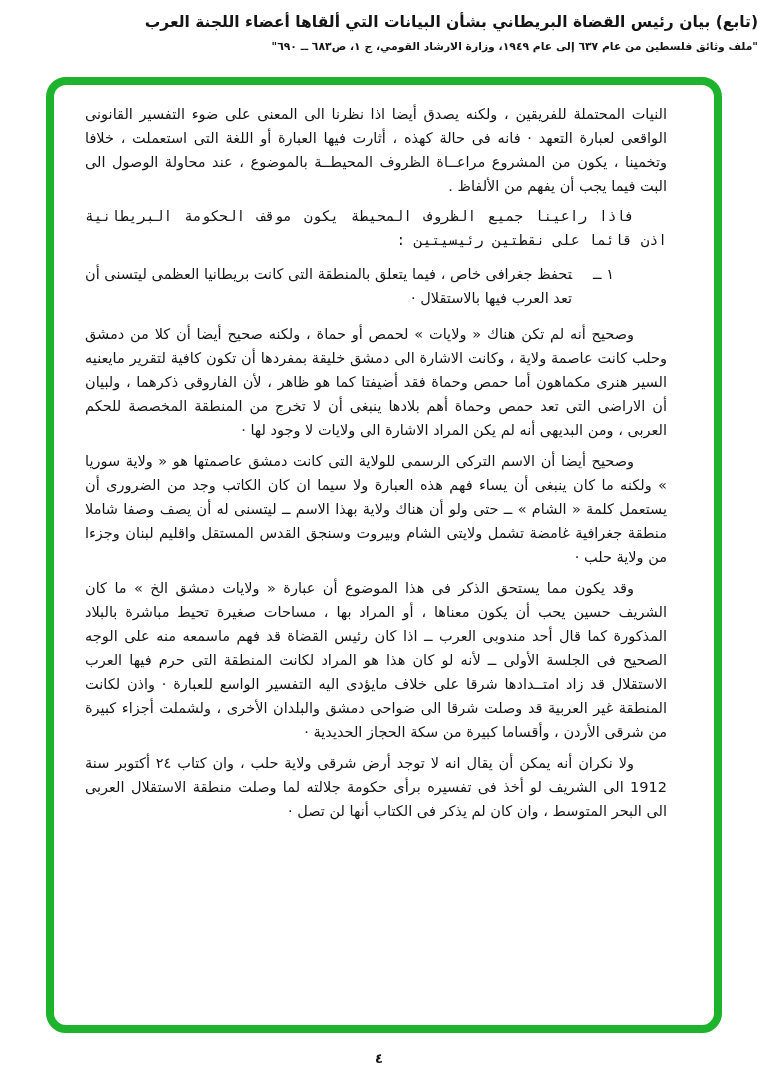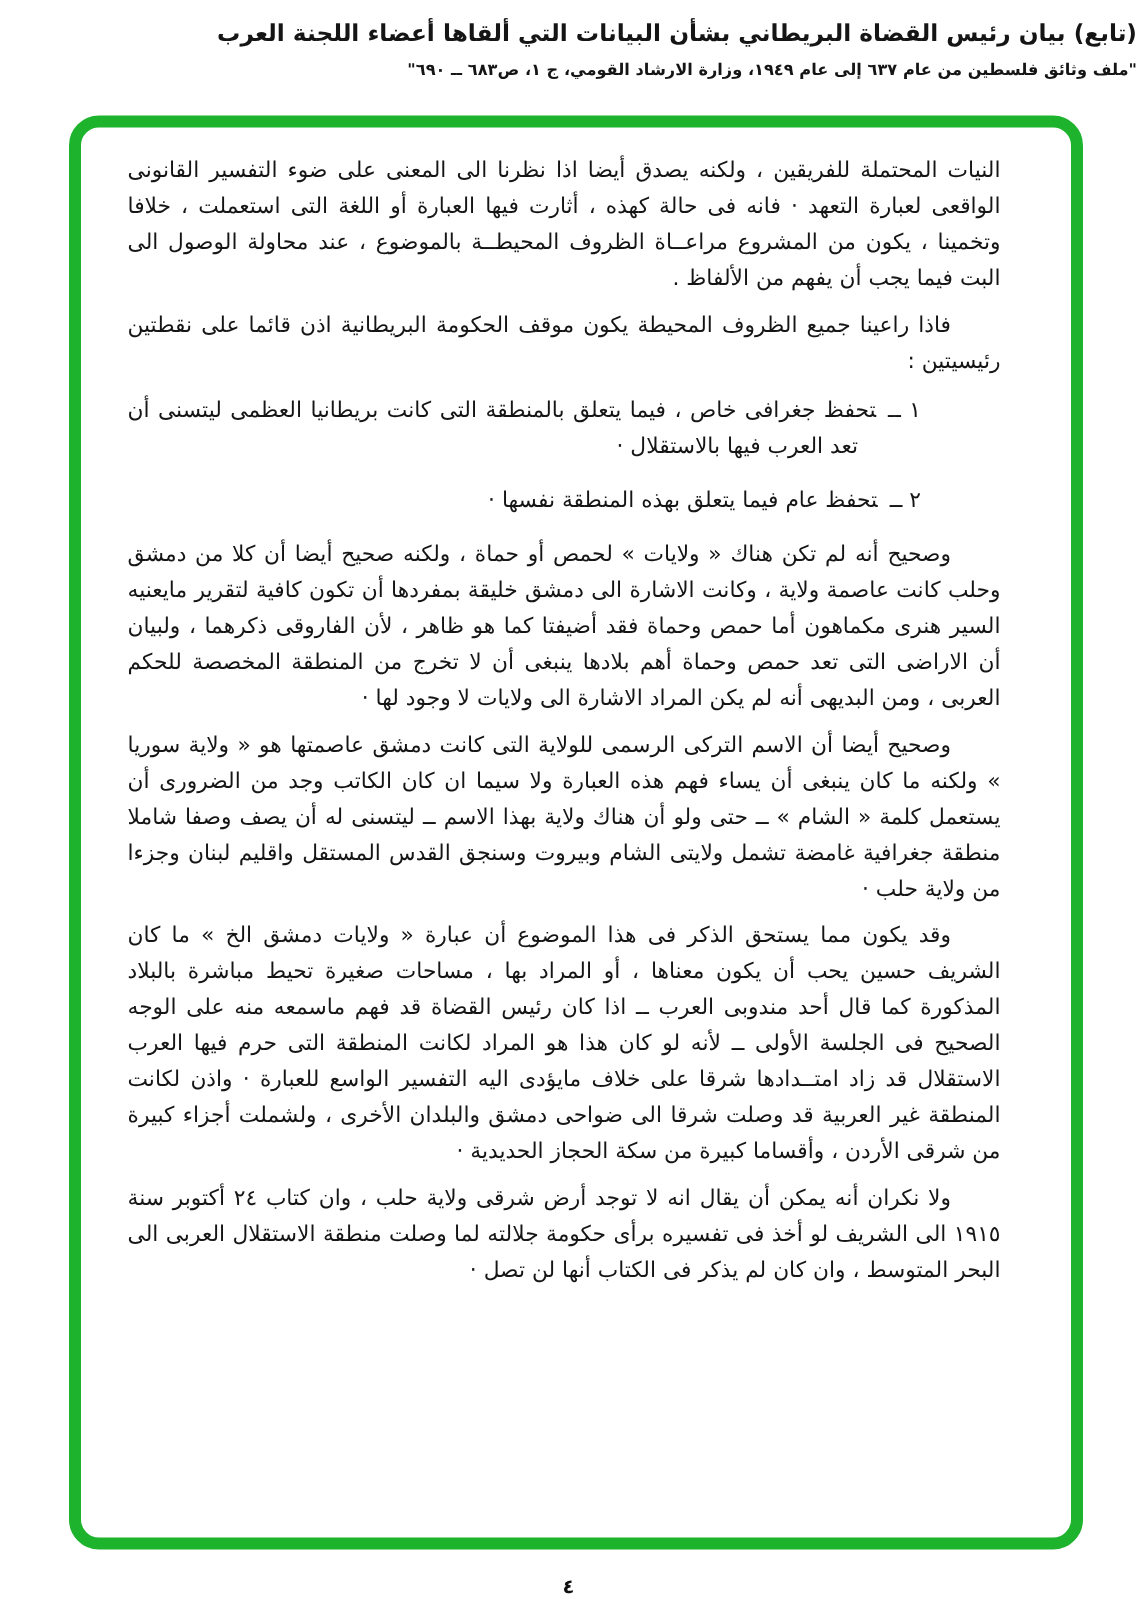--- a/index.html
+++ b/index.html
@@ -57,28 +57,29 @@
   }
   .para {
     margin: 0 0 7px 0;
     text-indent: 33px;
   }
   .para.no-indent {
     text-indent: 0;
   }
   .para.intro {
     margin-bottom: 9px;
+    font-family: Liberation Mono, monospace;
   }
   .list-item {
     margin: 4px 0 12px 0;
     padding-right: 95px;
     text-indent: -42px;
   }
   .list-marker {
-    margin-left: 8px;
+    margin-left: 21px;
     white-space: nowrap;
   }
   .page-number {
     position: absolute;
     bottom: 12px;
     left: 0;
     right: 0;
     text-align: center;
     font-size: 13px;
     font-weight: bold;
@@ -97,29 +98,26 @@
   <div class="doc-body">
 
     <p class="para no-indent">النيات المحتملة للفريقين ، ولكنه يصدق أيضا اذا نظرنا الى المعنى على ضوء التفسير القانونى الواقعى لعبارة التعهد · فانه فى حالة كهذه ، أثارت فيها العبارة أو اللغة التى استعملت ، خلافا وتخمينا ، يكون من المشروع مراعــاة الظروف المحيطــة بالموضوع ، عند محاولة الوصول الى البت فيما يجب أن يفهم من الألفاظ .</p>
 
     <p class="para intro">فاذا راعينا جميع الظروف المحيطة يكون موقف الحكومة البريطانية اذن قائما على نقطتين رئيسيتين :</p>
 
     <div class="list-item">
       <span class="list-marker">١ ــ</span><span>تحفظ جغرافى خاص ، فيما يتعلق بالمنطقة التى كانت بريطانيا العظمى ليتسنى أن تعد العرب فيها بالاستقلال ·</span>
     </div>
 
-    <div class="list-item">
-      <span class="list-marker">٢ ــ</span><span>تحفظ عام فيما يتعلق بهذه المنطقة نفسها ·</span>
-    </div>
 
 
     <p class="para">وصحيح أنه لم تكن هناك « ولايات » لحمص أو حماة ، ولكنه صحيح أيضا أن كلا من دمشق وحلب كانت عاصمة ولاية ، وكانت الاشارة الى دمشق خليقة بمفردها أن تكون كافية لتقرير مايعنيه السير هنرى مكماهون أما حمص وحماة فقد أضيفتا كما هو ظاهر ، لأن الفاروقى ذكرهما ، ولبيان أن الاراضى التى تعد حمص وحماة أهم بلادها ينبغى أن لا تخرج من المنطقة المخصصة للحكم العربى ، ومن البديهى أنه لم يكن المراد الاشارة الى ولايات لا وجود لها ·</p>
 
     <p class="para">وصحيح أيضا أن الاسم التركى الرسمى للولاية التى كانت دمشق عاصمتها هو « ولاية سوريا » ولكنه ما كان ينبغى أن يساء فهم هذه العبارة ولا سيما ان كان الكاتب وجد من الضرورى أن يستعمل كلمة « الشام » ــ حتى ولو أن هناك ولاية بهذا الاسم ــ ليتسنى له أن يصف وصفا شاملا منطقة جغرافية غامضة تشمل ولايتى الشام وبيروت وسنجق القدس المستقل واقليم لبنان وجزءا من ولاية حلب ·</p>
 
     <p class="para">وقد يكون مما يستحق الذكر فى هذا الموضوع أن عبارة « ولايات دمشق الخ » ما كان الشريف حسين يحب أن يكون معناها ، أو المراد بها ، مساحات صغيرة تحيط مباشرة بالبلاد المذكورة كما قال أحد مندوبى العرب ــ اذا كان رئيس القضاة قد فهم ماسمعه منه على الوجه الصحيح فى الجلسة الأولى ــ لأنه لو كان هذا هو المراد لكانت المنطقة التى حرم فيها العرب الاستقلال قد زاد امتــدادها شرقا على خلاف مايؤدى اليه التفسير الواسع للعبارة · واذن لكانت المنطقة غير العربية قد وصلت شرقا الى ضواحى دمشق والبلدان الأخرى ، ولشملت أجزاء كبيرة من شرقى الأردن ، وأقساما كبيرة من سكة الحجاز الحديدية ·</p>
 
-    <p class="para">ولا نكران أنه يمكن أن يقال انه لا توجد أرض شرقى ولاية حلب ، وان كتاب ٢٤ أكتوبر سنة ١٩١٥ الى الشريف لو أخذ فى تفسيره برأى حكومة جلالته لما وصلت منطقة الاستقلال العربى الى البحر المتوسط ، وان كان لم يذكر فى الكتاب أنها لن تصل ·</p>
+    <p class="para">ولا نكران أنه يمكن أن يقال انه لا توجد أرض شرقى ولاية حلب ، وان كتاب ٢٤ أكتوبر سنة 1912 الى الشريف لو أخذ فى تفسيره برأى حكومة جلالته لما وصلت منطقة الاستقلال العربى الى البحر المتوسط ، وان كان لم يذكر فى الكتاب أنها لن تصل ·</p>
 
   </div>
 </div>
 
 <div class="page-number">٤</div>
 
 </body></html>

